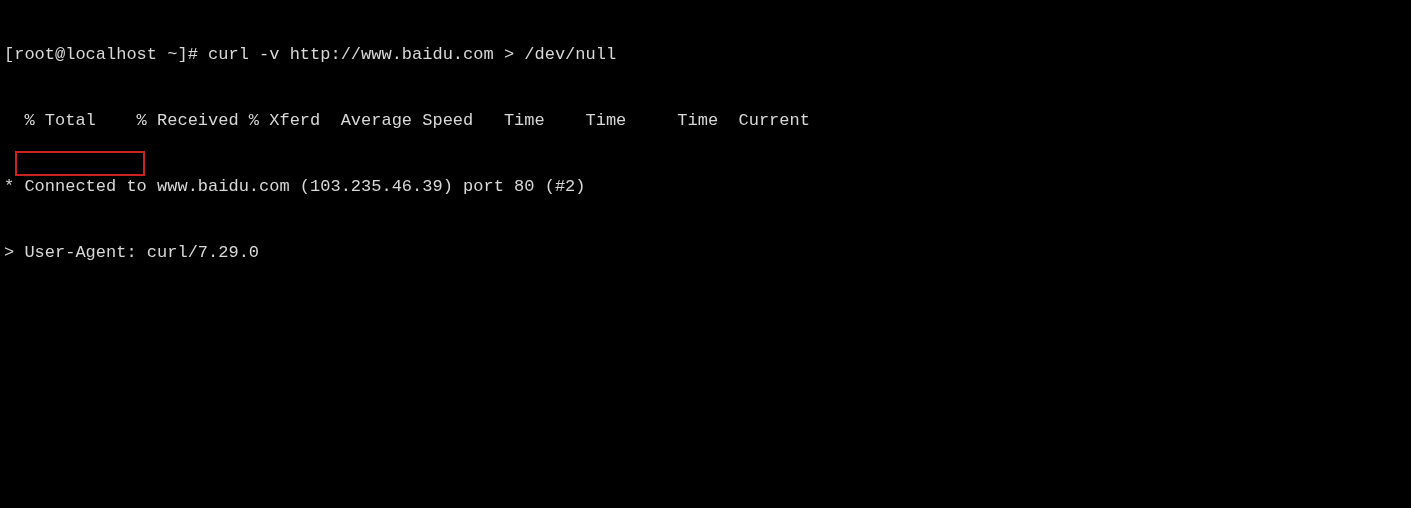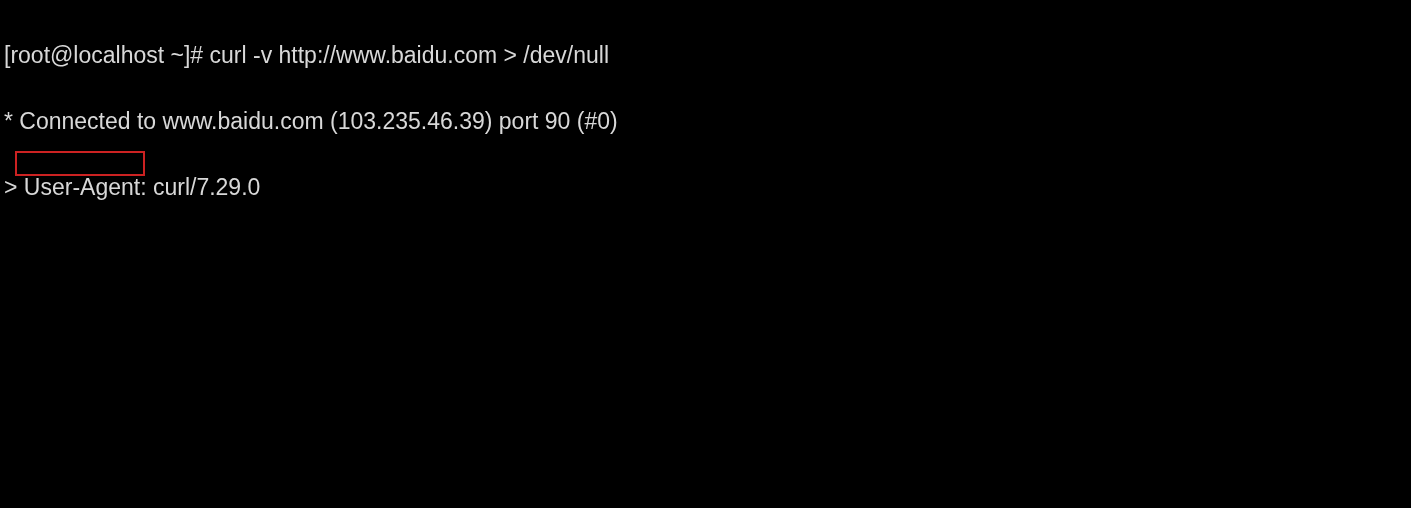--- a/index.html
+++ b/index.html
@@ -6,22 +6,22 @@
     margin: 0;
     padding: 0;
     background: #000000;
   }
   #terminal {
     position: relative;
     width: 1317px;
     height: 508px;
     background: #000000;
     overflow: hidden;
-    font-family: Liberation Sans, sans-serif;
-    font-size: 23px;
+    font-family: Liberation Mono, monospace;
+    font-size: 17px;
     line-height: 22px;
     color: #d8d8d8;
     -webkit-font-smoothing: antialiased;
   }
   #terminal-lines {
     position: absolute;
     left: 4px;
     top: 0px;
     white-space: pre;
     letter-spacing: 0px;
@@ -42,21 +42,22 @@
     box-sizing: border-box;
     pointer-events: none;
   }
 </style>
 </head>
 <body>
 
 <div id="terminal">
   <div id="terminal-lines">
     <div class="term-line">[root@localhost ~]# curl -v http://www.baidu.com &gt; /dev/null</div>
-    <div class="term-line">* Connected to www.baidu.com (103.235.46.39) port 90 (#0)</div>
+    <div class="term-line">  % Total    % Received % Xferd  Average Speed   Time    Time     Time  Current</div>
+    <div class="term-line">* Connected to www.baidu.com (103.235.46.39) port 80 (#2)</div>
     <div class="term-line">&gt; User-Agent: curl/7.29.0</div>
     
     
     
     
     
     
     
     
     

